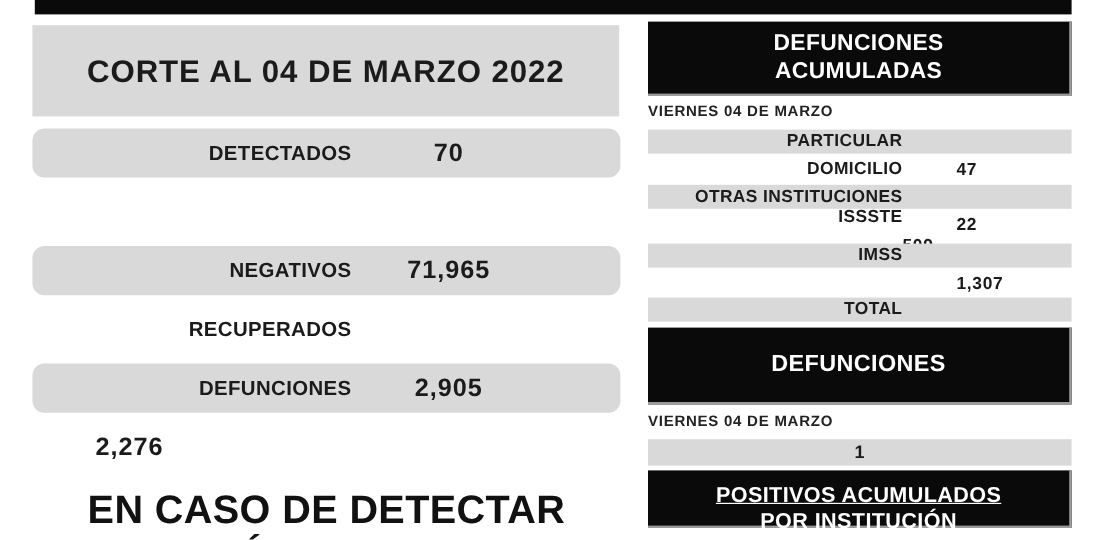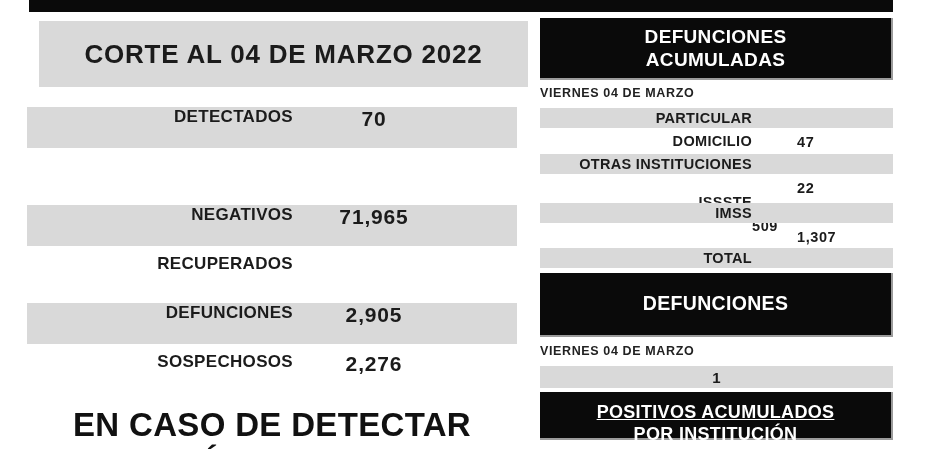--- a/index.html
+++ b/index.html
@@ -5,27 +5,27 @@
   html,body{margin:0;padding:0;background:#ffffff;}
   .canvas{
     position:relative;width:930px;height:450px;background:#ffffff;overflow:hidden;
     font-family:"Liberation Sans","DejaVu Sans",sans-serif;
     font-weight:bold;color:#1b1b1b;letter-spacing:0.02em;
     -webkit-font-smoothing:antialiased;
   }
   .topbar{position:absolute;left:29px;top:0;width:864px;height:12px;background:#0a0a0a;}
   
   .title-box{
-    position:absolute;left:27px;top:21px;width:489px;height:66px;background:#d9d9d9;
+    position:absolute;left:27px;top:21px;width:489px;height:76px;background:#d9d9d9;
     display:flex;align-items:center;justify-content:center;
-    font-size:26px;letter-spacing:0.03em;margin-left:12px;
+    font-size:26px;letter-spacing:0.03em;
   }
   .stat-row{
     position:absolute;left:27px;width:490px;height:41px;
-    display:flex;
+    display:flex;align-items:center;border-radius:10px;
   }
   .stat-row.shaded{background:#d9d9d9;}
   .stat-row .lbl{width:266px;text-align:right;font-size:17px;}
   .stat-row .val{width:162px;text-align:center;font-size:21px;letter-spacing:0.04em;}
   .row-0{top:107px}.row-1{top:156px}.row-2{top:205px}
   .row-3{top:254px}.row-4{top:303px}.row-5{top:352px}
   .footer-text{
     position:absolute;left:17px;top:406px;width:510px;
     text-align:center;font-size:33px;letter-spacing:0.01em;color:#111;
   }
@@ -45,21 +45,21 @@
   }
   .dl-1{top:86px;}
   .dl-2{top:344px;}
   .mini-row{
     position:absolute;left:540px;width:353px;height:20px;
     display:flex;align-items:center;font-size:14.5px;
   }
   .mini-row.shaded{background:#d9d9d9;gap:45px;}
   .mini-row .lbl{width:212px;text-align:right;}
   .mini-row .val{width:96px;text-align:left;letter-spacing:0.04em;margin-top:48px;}
-  .mrow-0{top:108px}.mrow-1{top:131px}.mrow-2{top:154px}.mrow-3{top:192px}
+  .mrow-0{top:108px}.mrow-1{top:131px}.mrow-2{top:154px}.mrow-3{top:171px}
   .mrow-4{top:203px}.mrow-5{top:227px}.mrow-6{top:248px}
   .single-value-row{
     position:absolute;left:540px;top:366px;width:353px;height:22px;background:#d9d9d9;
     display:flex;align-items:center;justify-content:center;font-size:15px;
   }
 </style>
 </head>
 <body>
 
 <div class="canvas">
@@ -79,21 +79,20 @@
     <span class="val">71,965</span>
   </div>
   <div class="stat-row row-3">
     <span class="lbl">RECUPERADOS</span>
   </div>
   <div class="stat-row row-4 shaded">
     <span class="lbl">DEFUNCIONES</span>
     <span class="val">2,905</span>
   </div>
   <div class="stat-row row-5">
-    <span class="lbl">SOSPECHOSOS</span>
     <span class="val">2,276</span>
   </div>
 
   <div class="footer-text">EN CASO DE DETECTAR SÍNTOMAS</div>
 
   <div class="black-box bb-1">
     <span>DEFUNCIONES</span>
     <span>ACUMULADAS</span>
   </div>
   <div class="date-label dl-1">VIERNES 04 DE MARZO</div>

